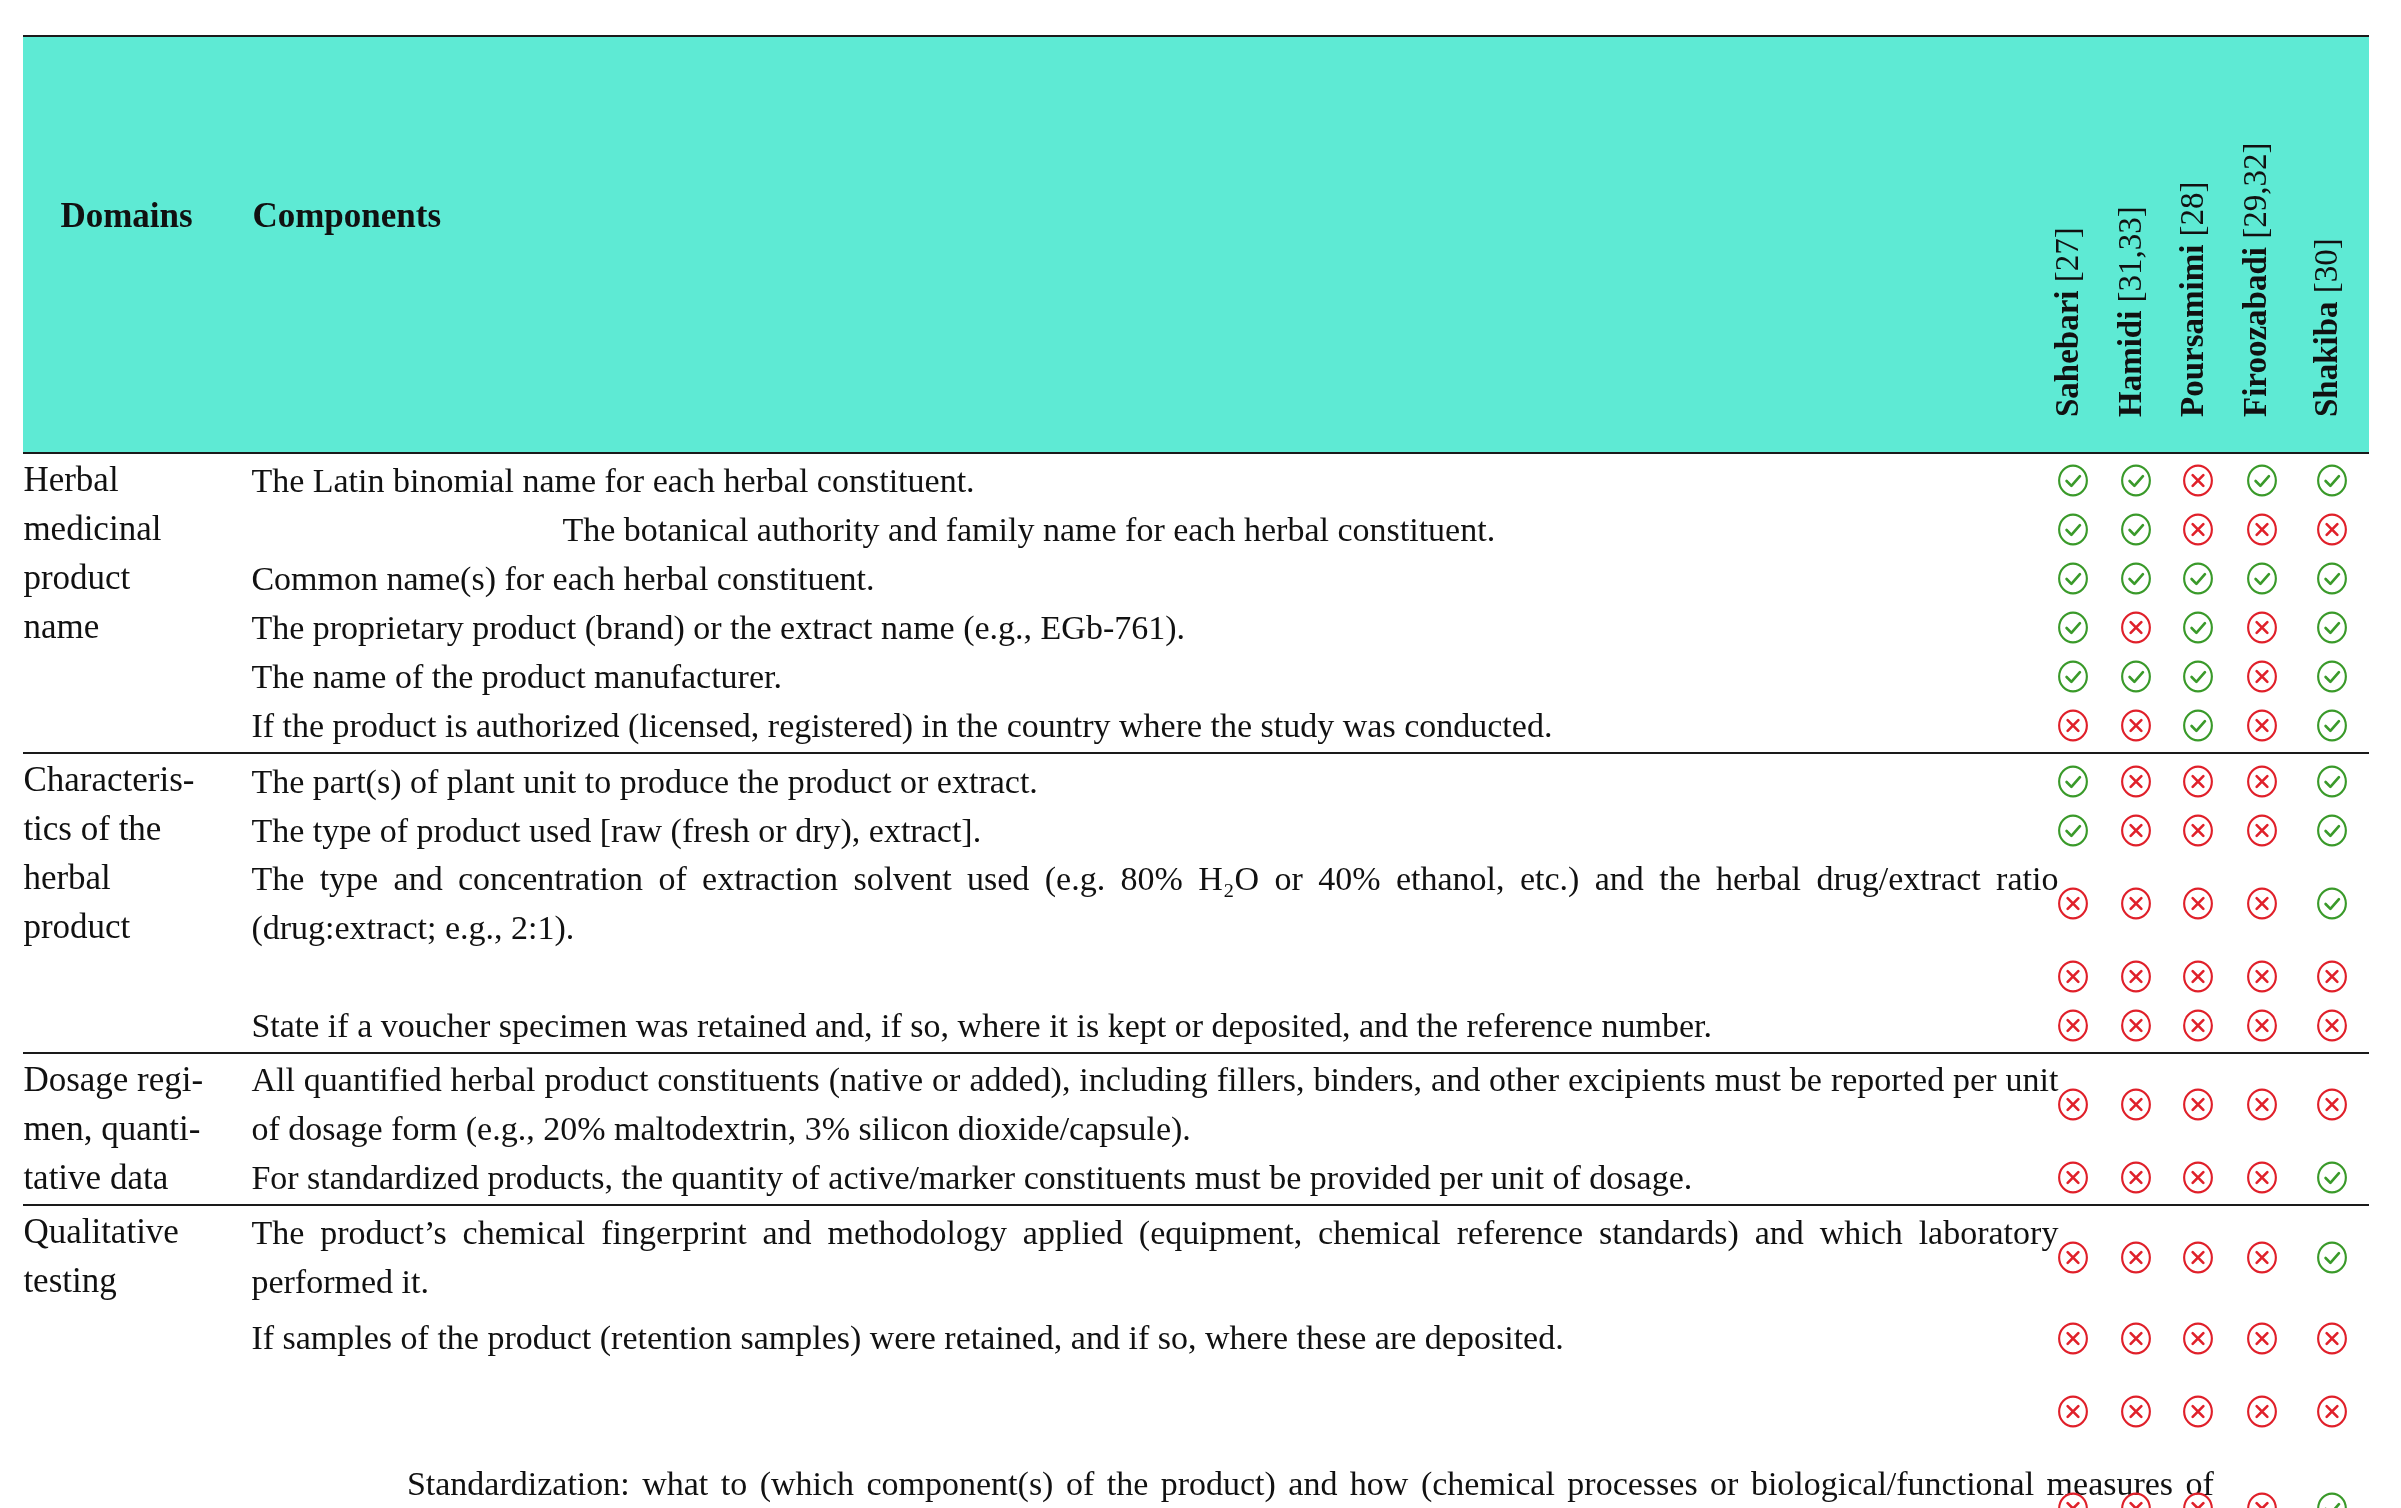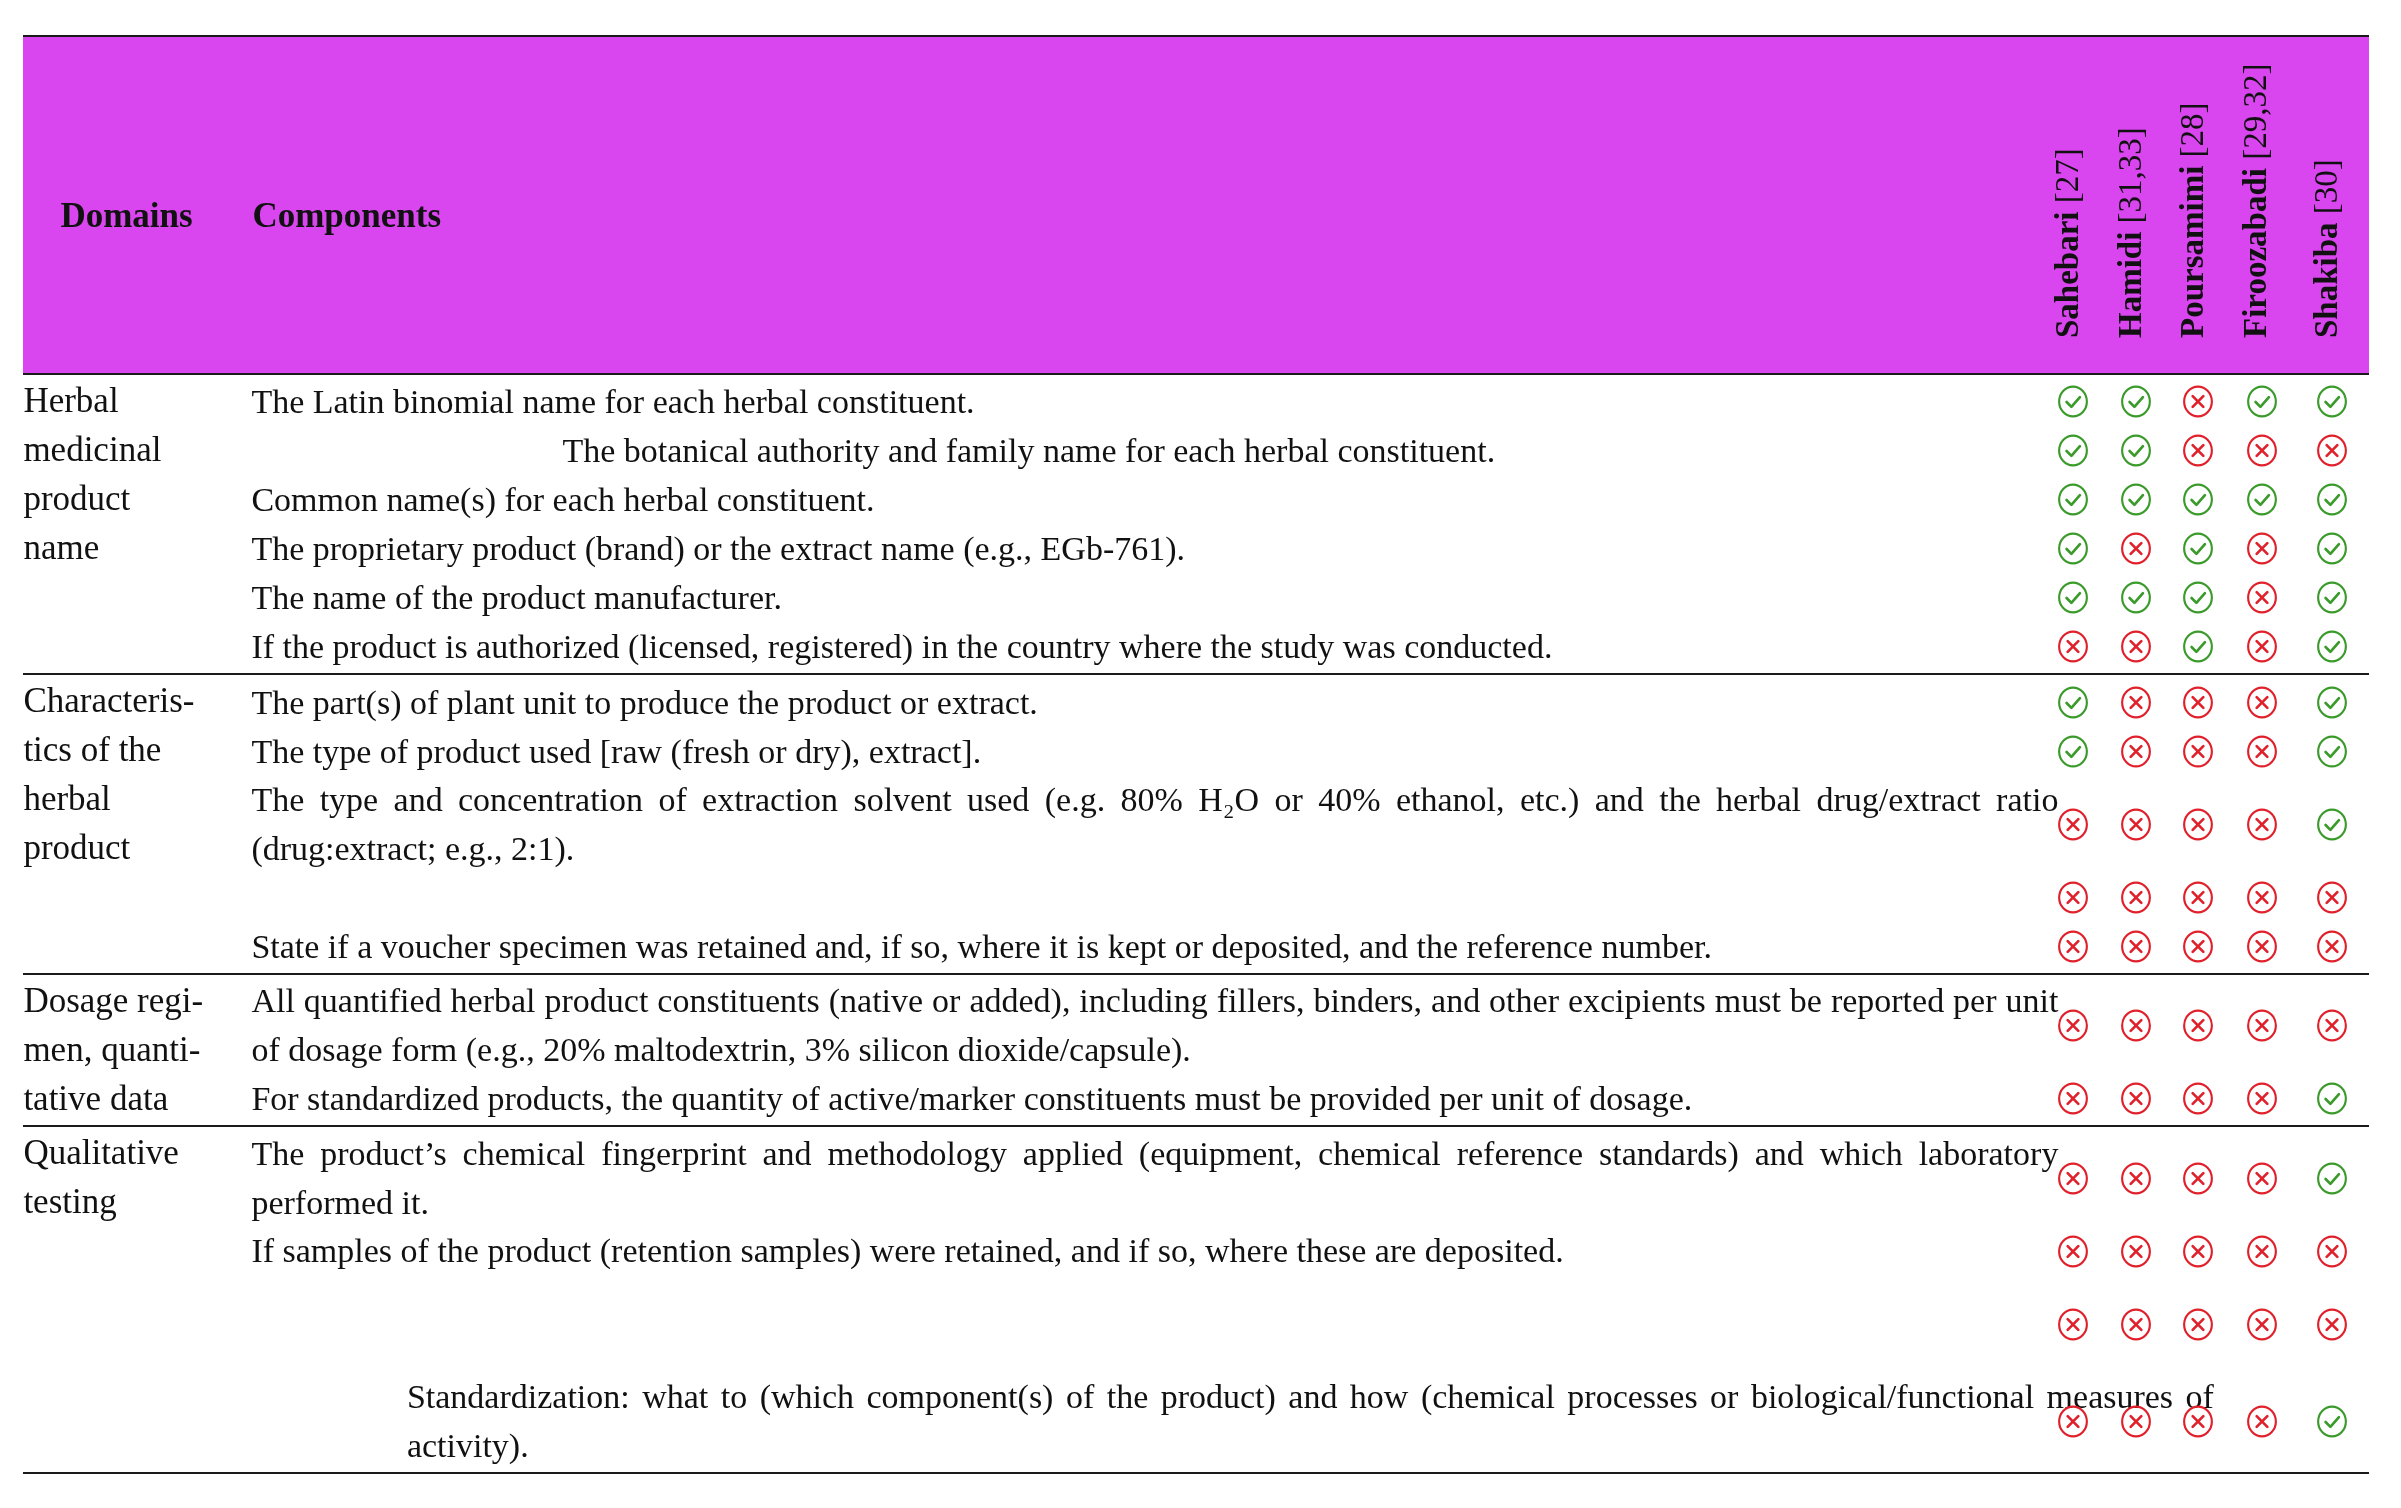--- a/index.html
+++ b/index.html
@@ -1,19 +1,19 @@
 <!DOCTYPE html>
 <html style="font-size:9px"><head>
 <meta charset="utf-8">
 <style>
   html, body { margin: 0; padding: 0; background: #ffffff; }
   body { width: 2401px; height: 1509px; position: relative; overflow: hidden;
          font-family: "Liberation Serif", "DejaVu Serif", serif; color: #111; }
   .table { position: absolute; left: 23.4px; top: 35px; width: 2346px; }
-  .header { position: relative; height: 340px; background: #d946ef;
+  .header { position: relative; height: 419px; background: #5eead4;
             border-top: 2.8px solid #1a1a1a; border-bottom: 2.8px solid #1a1a1a; box-sizing: border-box; }
   .h-domains { position: absolute; left: 37px; top: 159px; font-weight: bold; font-size: 35px; }
   .h-components { position: absolute; left: 229px; top: 159px; font-weight: bold; font-size: 35px; }
   .h-study { position: absolute; bottom: 35px; width: 45px; height: 301px; }
   .h-study span { position: absolute; left: 50%; bottom: 0; transform-origin: left bottom;
                   transform: translateX(12.3px) rotate(-90deg); white-space: nowrap; font-size: 33px; }
   .h-study b { font-weight: bold; }
   .section { position: relative; border-bottom: 2.2px solid #1a1a1a; box-sizing: border-box; }
   .domain { position: absolute; left: 0; width: 226px; top: 0; text-align: left;
             font-size: 35px; line-height: 49px; padding-top: 1.1px; }
@@ -560,21 +560,21 @@
               </svg>
             </span>
             <span class="icon" style="left: 2309px;">
               <svg viewBox="0 0 60 64">
                 <ellipse cx="30" cy="32" rx="26" ry="28" fill="none" stroke="#3a9a2a" stroke-width="4"></ellipse>
                 <path d="M18 33 L27 42 L43 24" fill="none" stroke="#3a9a2a" stroke-width="5" stroke-linecap="round" stroke-linejoin="round"></path>
               </svg>
             </span>
           </div>
         </div>
-        <div class="row" style="height: 49px;">
+        <div class="row" style="height: 49px; margin-top: 8px;">
           <div class="comp single" style="white-space: nowrap;">If samples of the product (retention samples) were retained, and if so, where these are deposited.</div>
           <div class="icons">
             <span class="icon" style="left: 2050px;">
               <svg viewBox="0 0 60 64">
                 <ellipse cx="30" cy="32" rx="26" ry="28" fill="none" stroke="#e0202a" stroke-width="4"></ellipse>
                 <path d="M20 22 L40 42 M40 22 L20 42" fill="none" stroke="#e0202a" stroke-width="5" stroke-linecap="round"></path>
               </svg>
             </span>
             <span class="icon" style="left: 2113px;">
               <svg viewBox="0 0 60 64">

